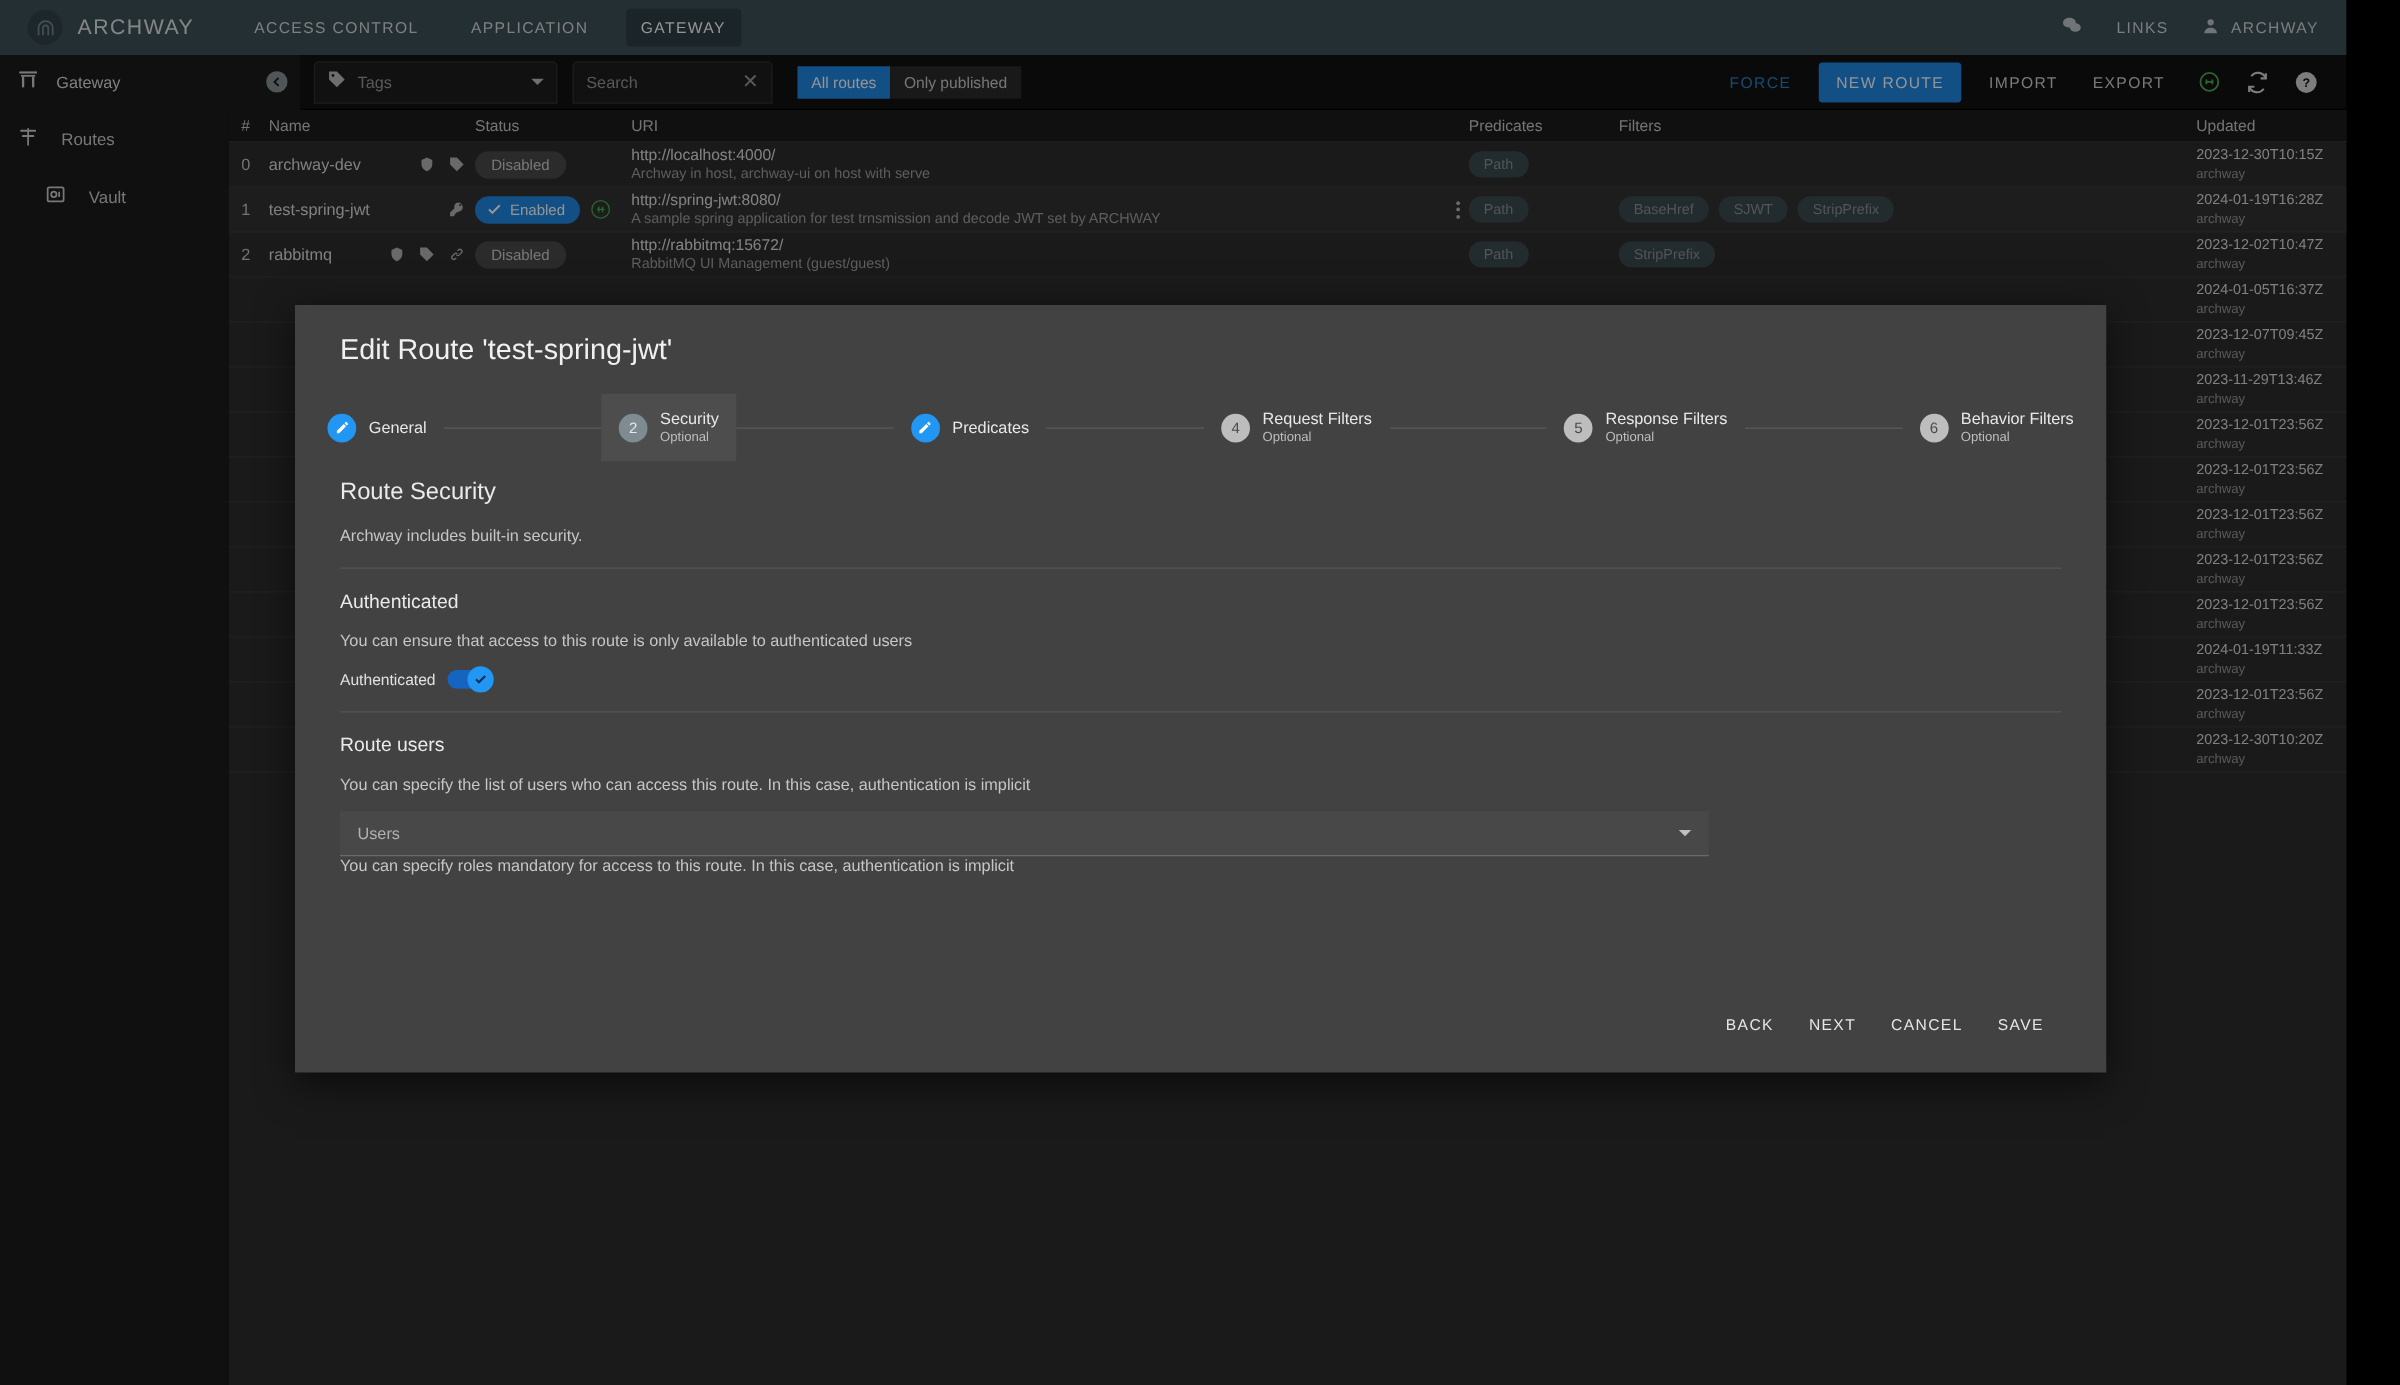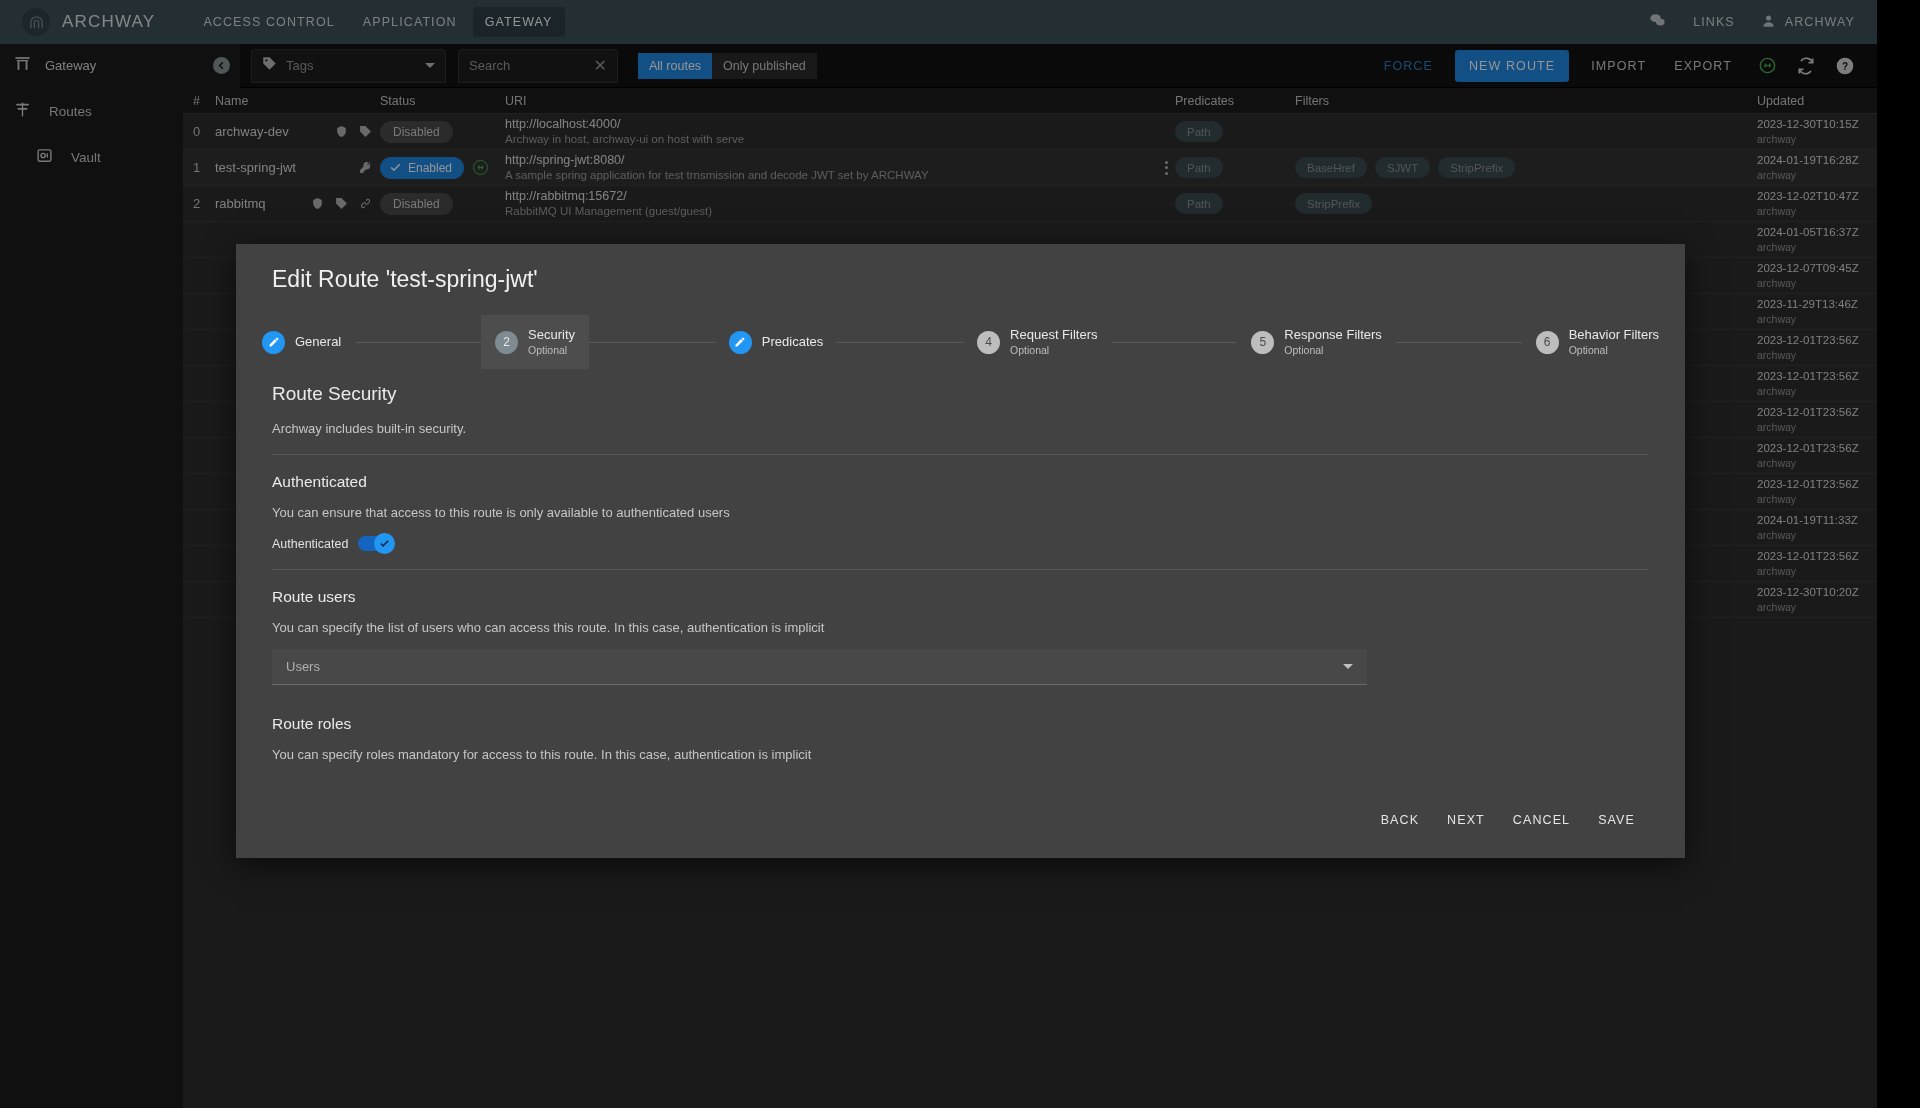--- a/index.html
+++ b/index.html
@@ -15,21 +15,21 @@
   .topnav {
     height: 44px; background: #3f5259; display: flex; align-items: center;
     padding: 0 22px; position: relative; z-index: 5;
   }
   .logo-wrap { display: flex; align-items: center; gap: 12px; margin-right: 36px; }
   .logo-circle {
     width: 28px; height: 28px; border-radius: 50%;
     background: #33444b; display: flex; align-items: center; justify-content: center;
   }
   .logo-text { color: #e2e6e8; font-size: 17px; letter-spacing: 1.2px; font-weight: 400; }
-  .nav-links { display: flex; align-items: center; gap: 4px; }
+  .nav-links { display: flex; align-items: center; gap: 18px; }
   .nav-link {
     color: #d7dcdf; font-size: 12.5px; letter-spacing: 1.1px;
     padding: 8px 12px; border-radius: 3px; cursor: pointer; white-space: nowrap;
   }
   .nav-link.active { background: #2f4047; color: #fff; }
   .nav-right { margin-left: auto; display: flex; align-items: center; gap: 26px; }
   .nav-right-item {
     display: flex; align-items: center; gap: 9px; color: #d2d8da;
     font-size: 12.5px; letter-spacing: 1.1px; cursor: pointer;
   }
@@ -719,21 +719,20 @@
       </div>
       <div class="divider"></div>
 
       <div class="sec-h2">Route users</div>
       <div class="sec-p">You can specify the list of users who can access this route. In this case, authentication is implicit</div>
       <div class="field">
         <span class="field-ph">Users</span>
         <span class="caret"></span>
       </div>
 
-      <div class="sec-h2" style="margin-top:30px;">Route roles</div>
       <div class="sec-p">You can specify roles mandatory for access to this route. In this case, authentication is implicit</div>
     </div>
 
     <div class="modal-footer">
       <div class="mf-btn">BACK</div>
       <div class="mf-btn">NEXT</div>
       <div class="mf-btn">CANCEL</div>
       <div class="mf-btn">SAVE</div>
     </div>
   </div>

